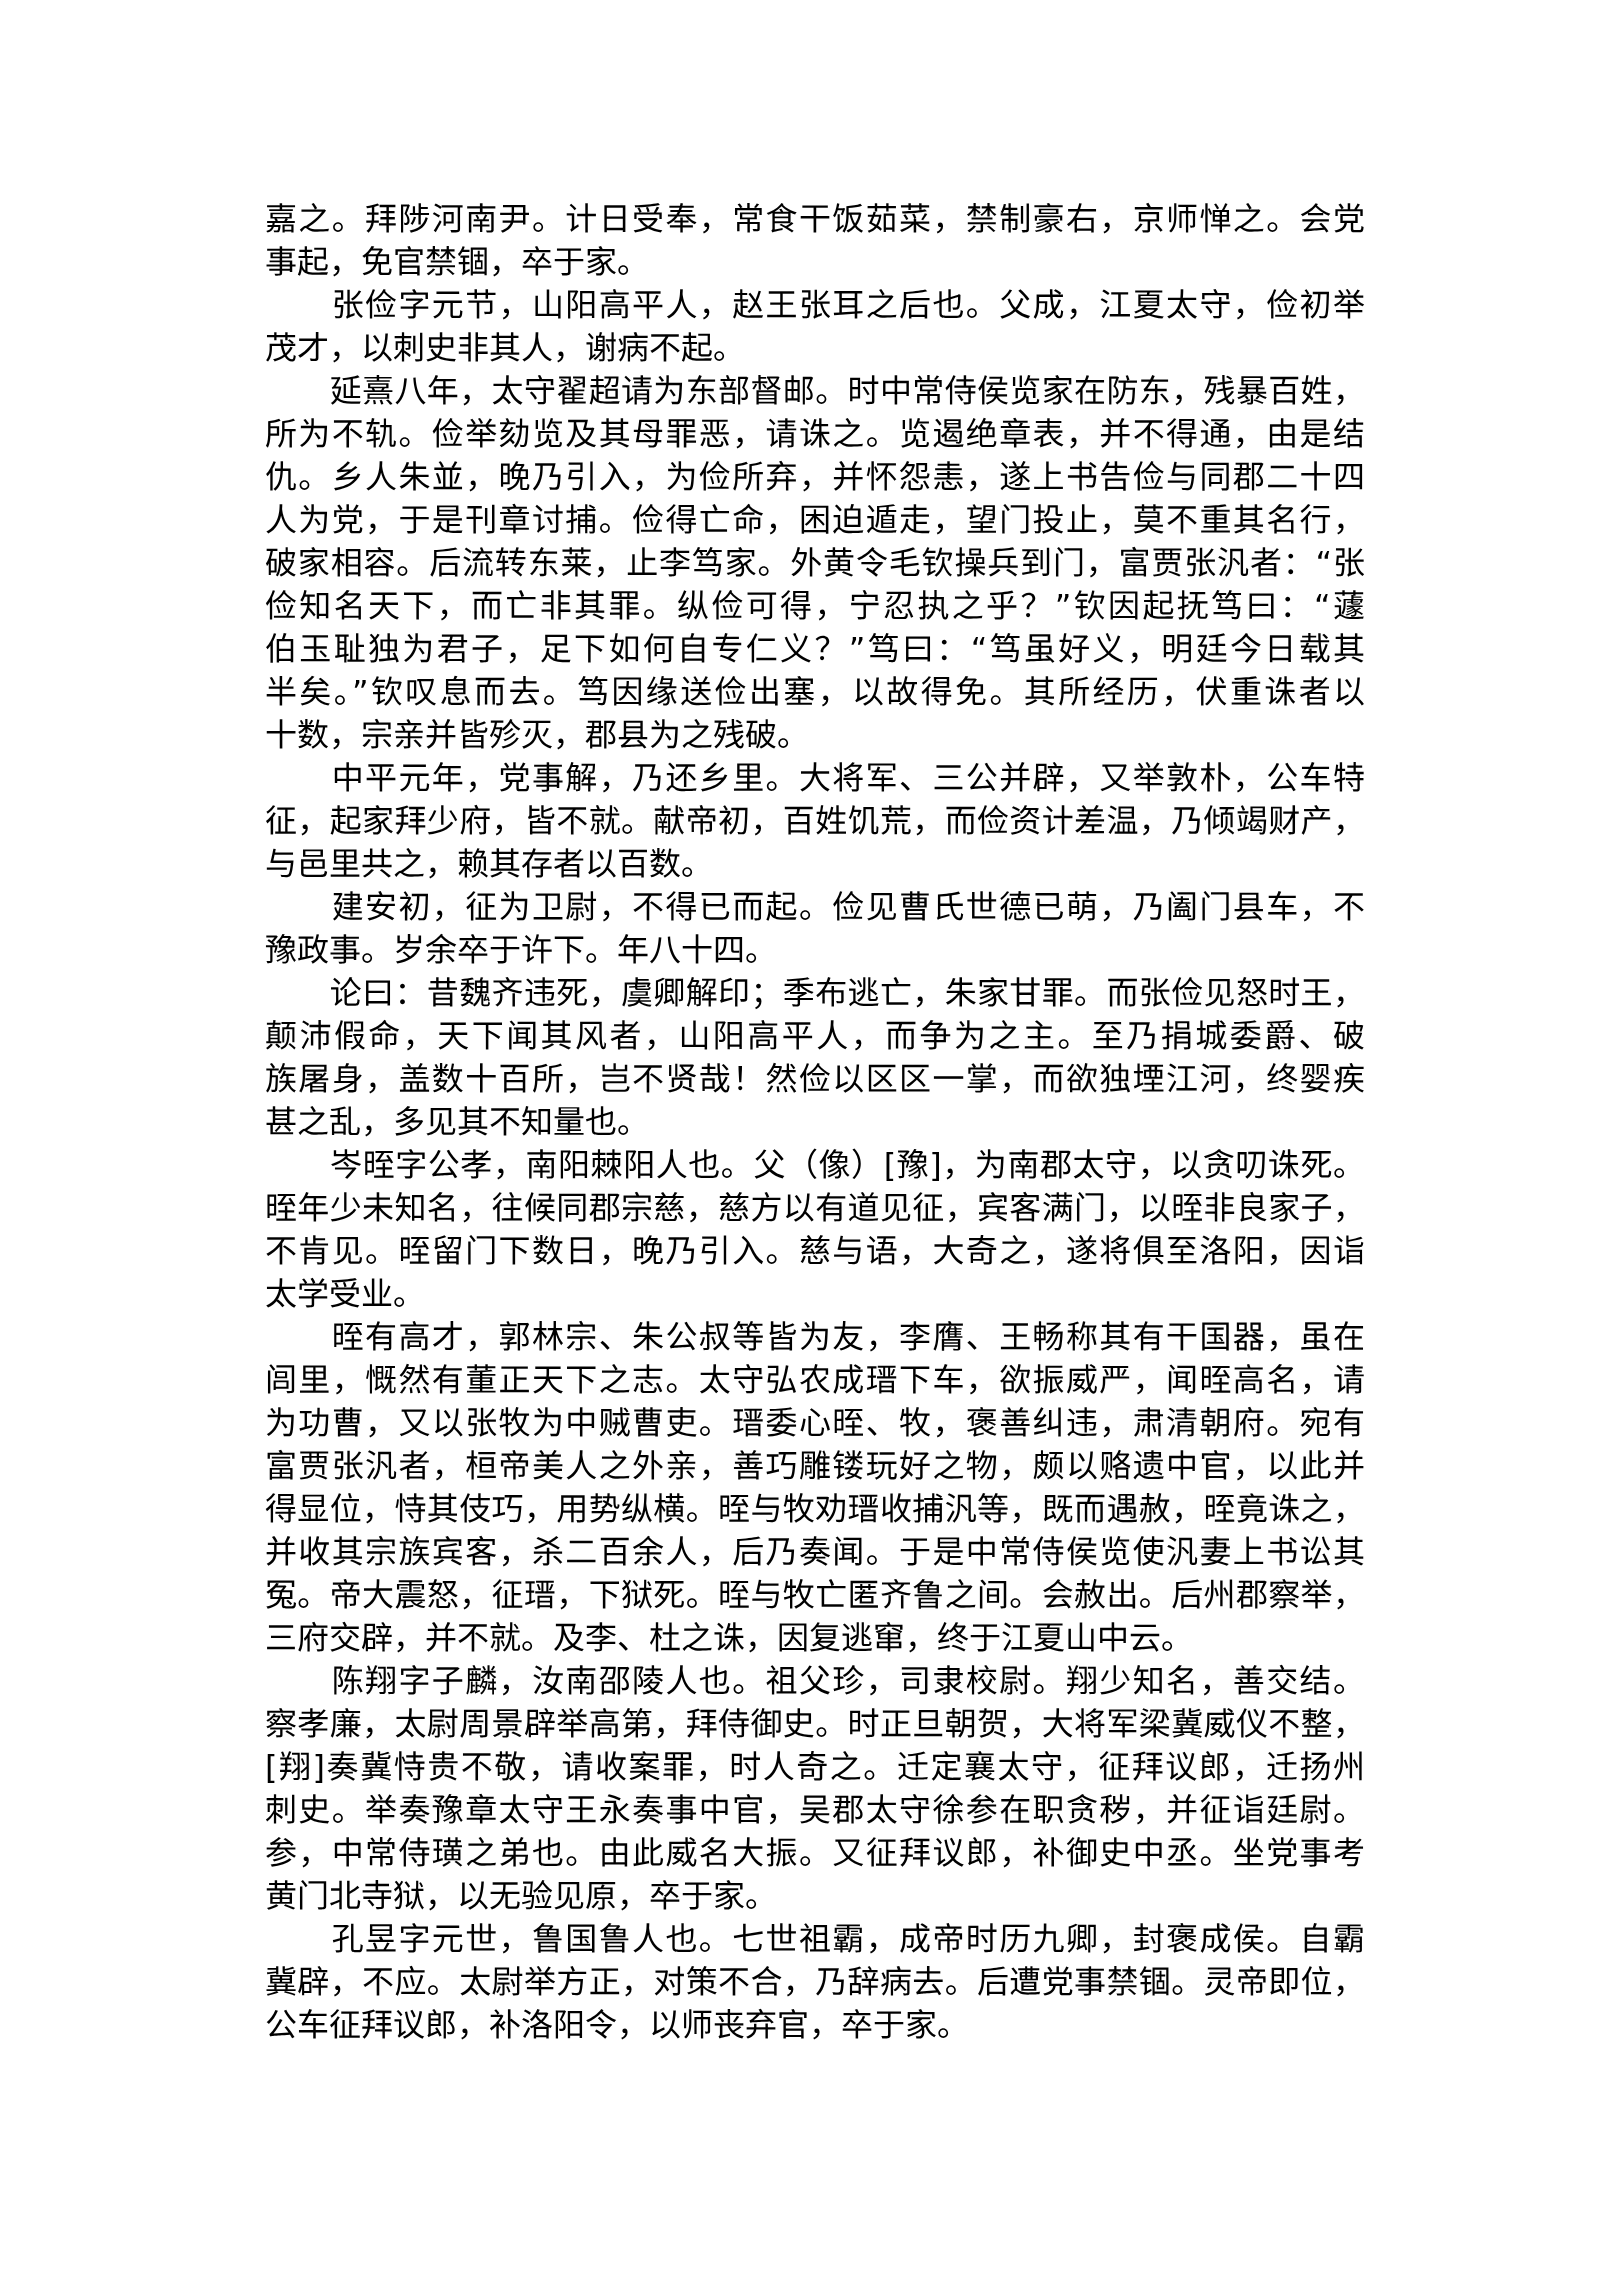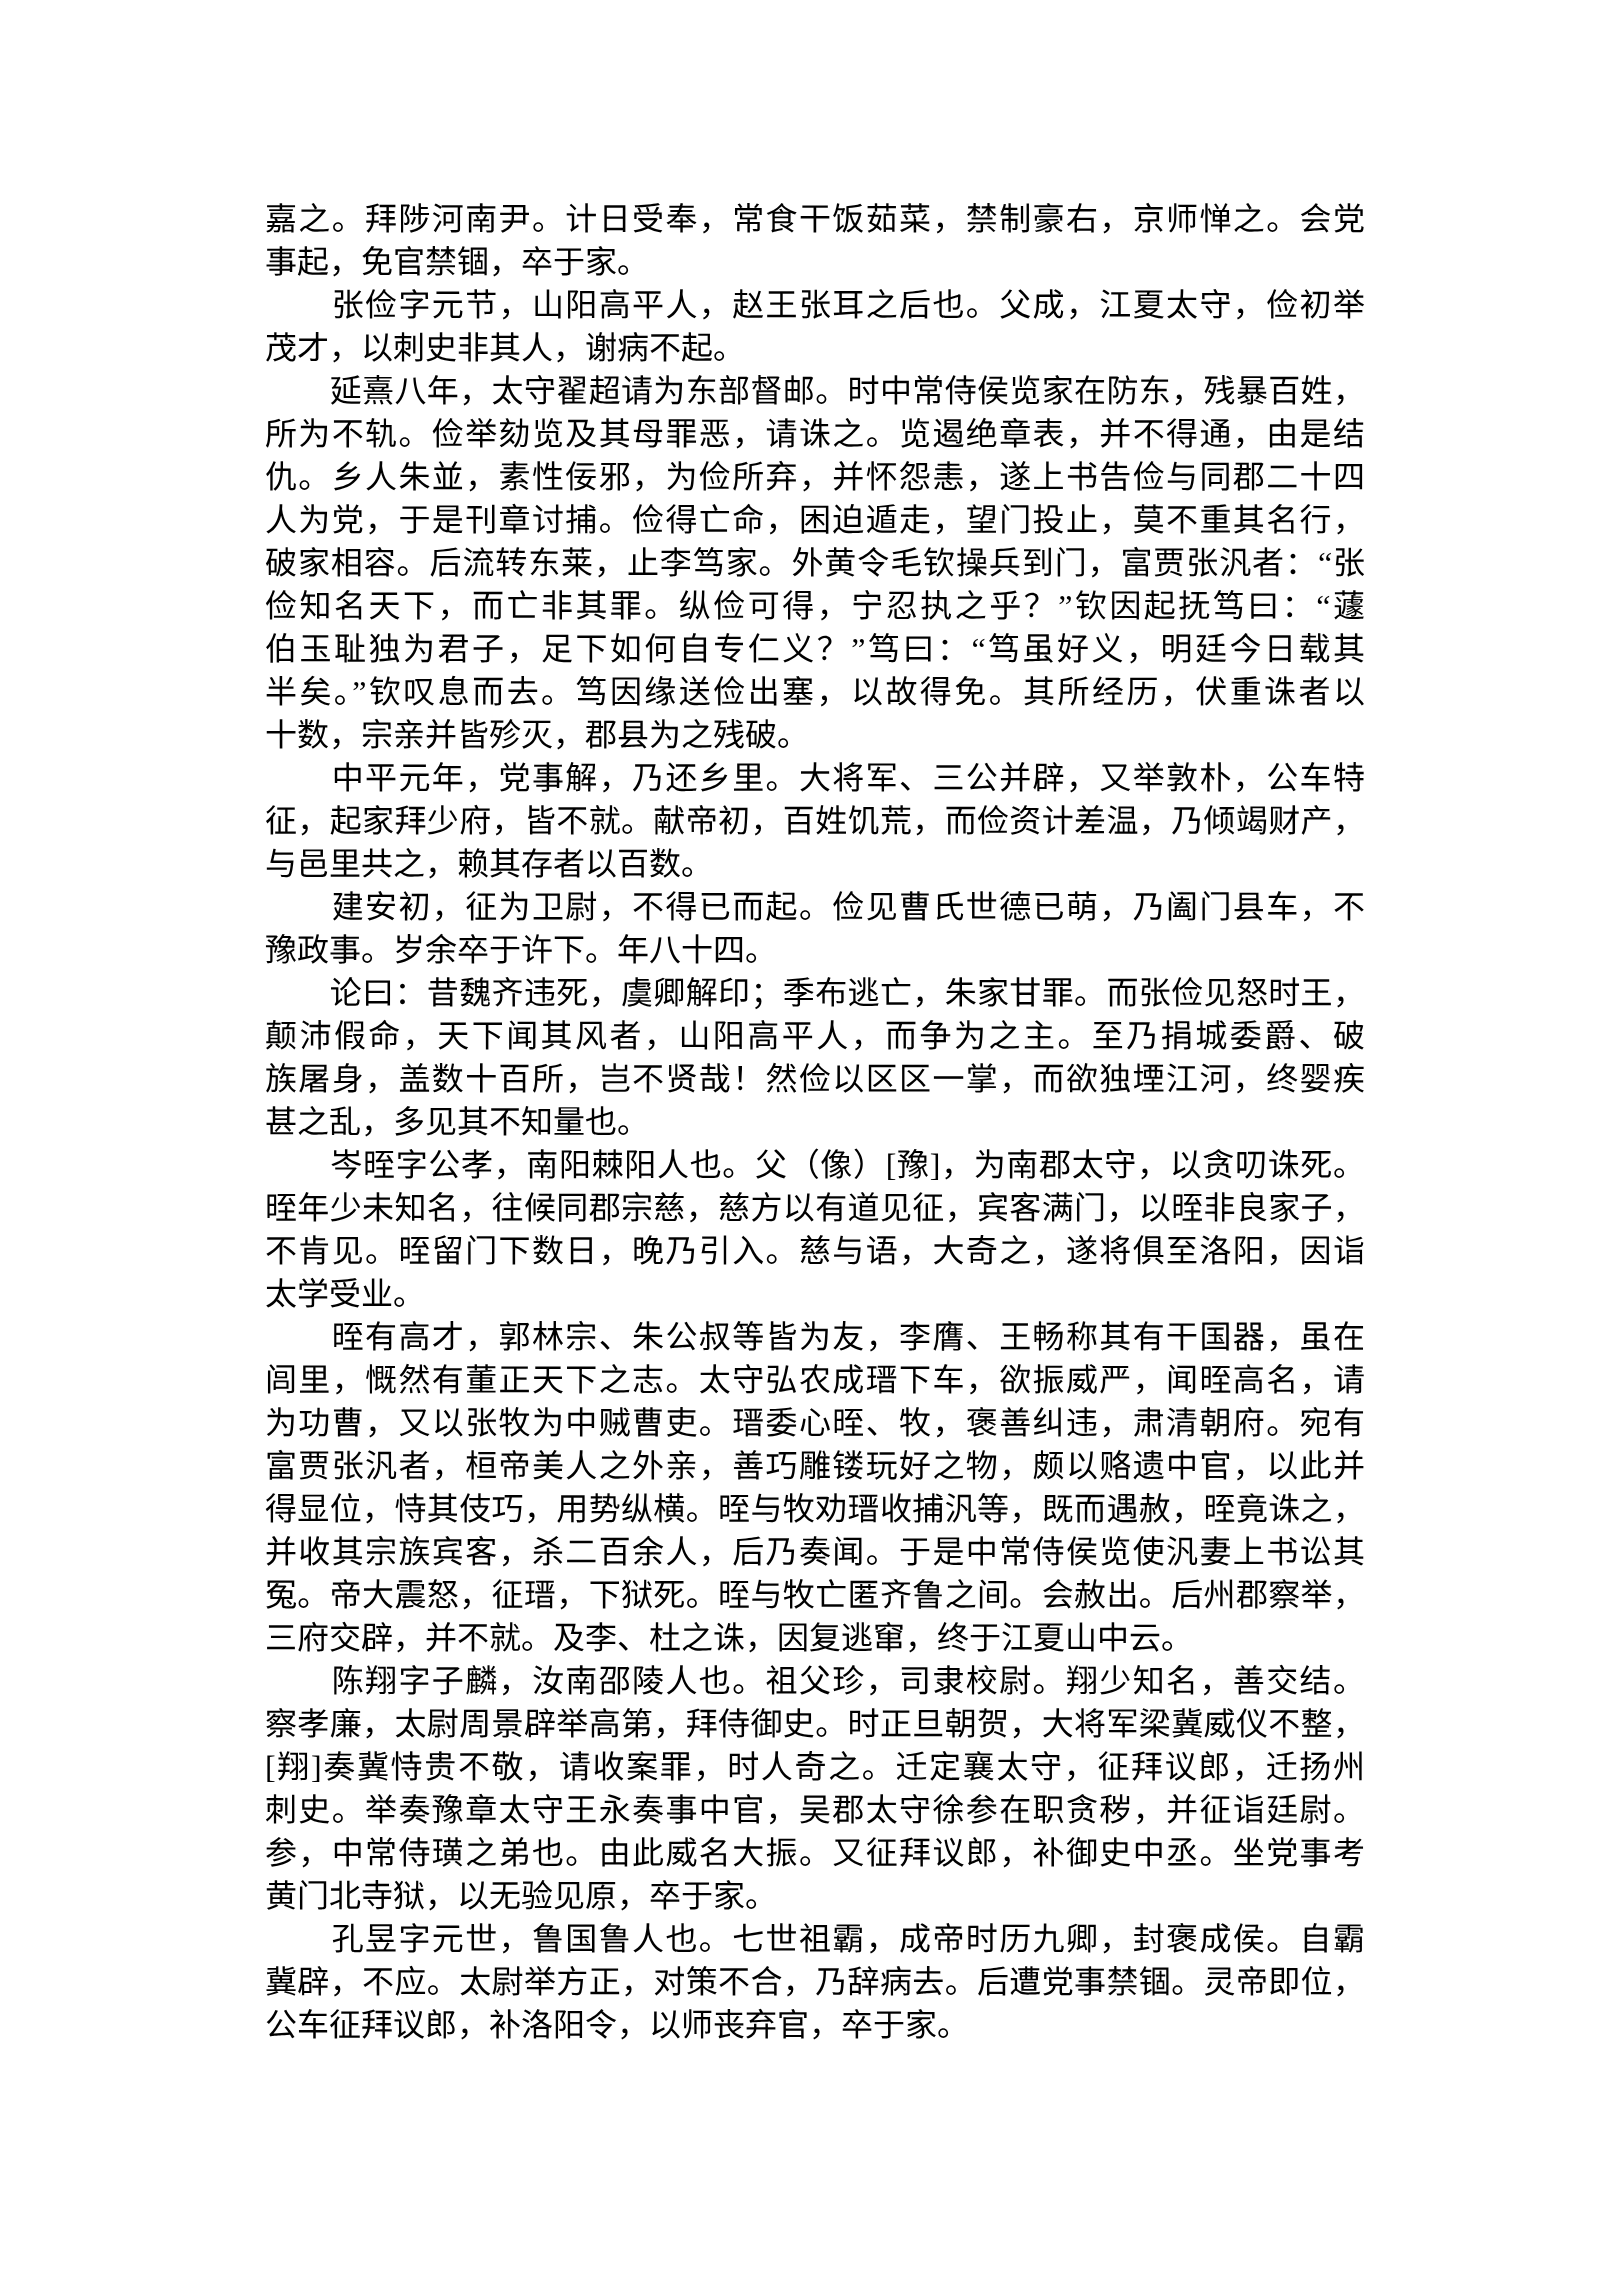--- a/index.html
+++ b/index.html
@@ -12,21 +12,20 @@
     width: 1622px;
     height: 2292px;
     font-family: "DejaVu Sans", sans-serif;
     color: #000000;
   }
   .doc-page {
     position: absolute;
     left: 265px;
     top: 198px;
     width: 1100px;
-    font-family: Liberation Serif, serif;
   }
   .line {
     font-size: 32px;
     line-height: 43px;
     height: 43px;
     color: #000000;
     white-space: nowrap;
     text-align: justify;
     text-align-last: justify;
     letter-spacing: 0;
@@ -40,21 +39,21 @@
 <body style="background: rgb(255, 255, 255); color: rgb(0, 0, 0);">
 
 <div class="doc-page">
   <div id="lines-container">
       <div class="line">嘉之。拜陟河南尹。计日受奉，常食干饭茹菜，禁制豪右，京师惮之。会党</div>
       <div class="line para-end">事起，免官禁锢，卒于家。</div>
       <div class="line">　　张俭字元节，山阳高平人，赵王张耳之后也。父成，江夏太守，俭初举</div>
       <div class="line para-end">茂才，以刺史非其人，谢病不起。</div>
       <div class="line">　　延熹八年，太守翟超请为东部督邮。时中常侍侯览家在防东，残暴百姓，</div>
       <div class="line">所为不轨。俭举劾览及其母罪恶，请诛之。览遏绝章表，并不得通，由是结</div>
-      <div class="line">仇。乡人朱並，素性佞邪，为俭所弃，并怀怨恚，遂上书告俭与同郡二十四</div>
+      <div class="line">仇。乡人朱並，晚乃引入，为俭所弃，并怀怨恚，遂上书告俭与同郡二十四</div>
       <div class="line">人为党，于是刊章讨捕。俭得亡命，困迫遁走，望门投止，莫不重其名行，</div>
       <div class="line">破家相容。后流转东莱，止李笃家。外黄令毛钦操兵到门，富贾张汎者：“张</div>
       <div class="line">俭知名天下，而亡非其罪。纵俭可得，宁忍执之乎？”钦因起抚笃曰：“蘧</div>
       <div class="line">伯玉耻独为君子，足下如何自专仁义？”笃曰：“笃虽好义，明廷今日载其</div>
       <div class="line">半矣。”钦叹息而去。笃因缘送俭出塞，以故得免。其所经历，伏重诛者以</div>
       <div class="line para-end">十数，宗亲并皆殄灭，郡县为之残破。</div>
       <div class="line">　　中平元年，党事解，乃还乡里。大将军、三公并辟，又举敦朴，公车特</div>
       <div class="line">征，起家拜少府，皆不就。献帝初，百姓饥荒，而俭资计差温，乃倾竭财产，</div>
       <div class="line para-end">与邑里共之，赖其存者以百数。</div>
       <div class="line">　　建安初，征为卫尉，不得已而起。俭见曹氏世德已萌，乃阖门县车，不</div>

